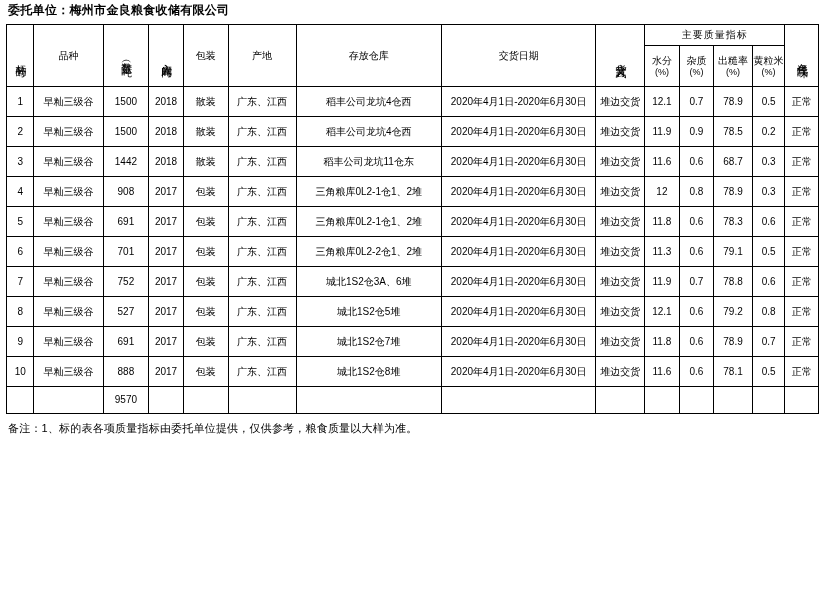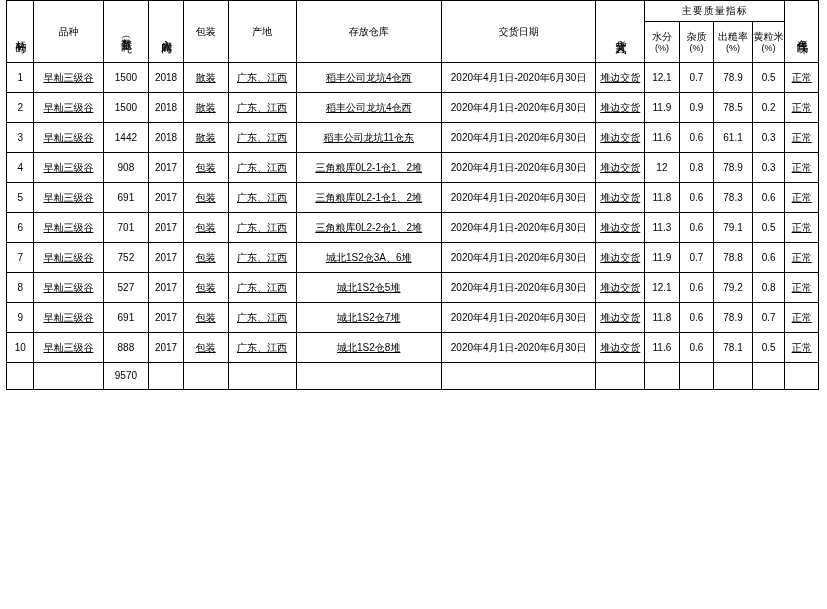--- a/index.html
+++ b/index.html
@@ -86,21 +86,20 @@
   }
   .hdr-quality-sub .u {
     display: block;
     font-size: 9px;
   }
   .data-row td {
     height: 29px;
   }
   .cell-small {
     font-size: 9px;
-    text-decoration: underline;
   }
   .cell-date {
     font-size: 9.5px;
   }
   .total-row td {
     height: 26px;
     margin-left: 33px;
   }
   .note {
     font-size: 11px;
@@ -108,20 +107,21 @@
     letter-spacing: 0.2px;
   }
 </style>
 </head>
 <body>
 
 <div class="page">
 
 
 
+  <div class="entrust-line">委托单位：梅州市金良粮食收储有限公司</div>
 
   <table class="grid">
     <colgroup>
       <col style="width:27px">
       <col style="width:68px">
       <col style="width:45px">
       <col style="width:34px">
       <col style="width:44px">
       <col style="width:67px">
       <col style="width:143px">
@@ -204,21 +204,21 @@
         <td class="cell-small">早籼三级谷</td>
         <td>1442</td>
         <td>2018</td>
         <td class="cell-small">散装</td>
         <td class="cell-small">广东、江西</td>
         <td class="cell-small">稻丰公司龙坑11仓东</td>
         <td class="cell-date">2020年4月1日-2020年6月30日</td>
         <td class="cell-small">堆边交货</td>
         <td>11.6</td>
         <td>0.6</td>
-        <td>61.1</td>
+        <td>68.7</td>
         <td>0.3</td>
         <td class="cell-small">正常</td>
       </tr>
       <tr class="data-row">
         <td>4</td>
         <td class="cell-small">早籼三级谷</td>
         <td>908</td>
         <td>2017</td>
         <td class="cell-small">包装</td>
         <td class="cell-small">广东、江西</td>
@@ -339,14 +339,15 @@
         <td></td>
         <td></td>
         <td></td>
         <td></td>
         <td></td>
         <td></td>
       </tr>
     </tbody>
   </table>
 
+  <div class="note">备注：1、标的表各项质量指标由委托单位提供，仅供参考，粮食质量以大样为准。</div>
 
 </div>
 
 </body></html>

